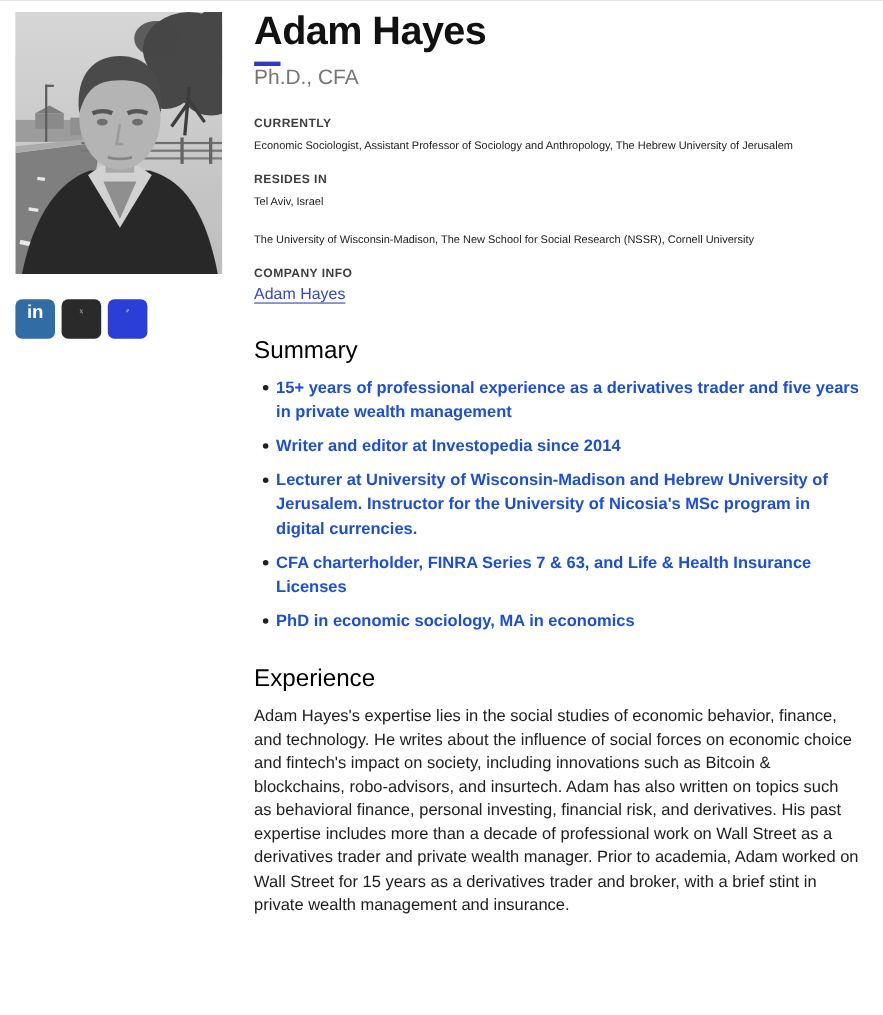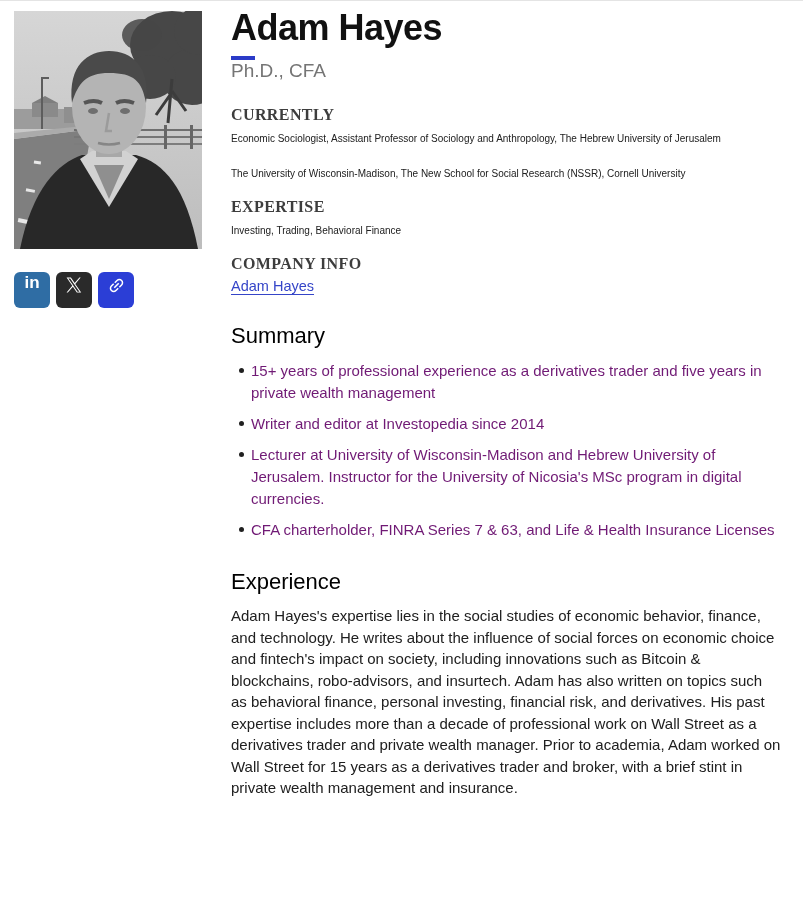--- a/index.html
+++ b/index.html
@@ -28,23 +28,23 @@
     background: #cfcfcf;
   }
   .photo-wrap svg { display: block; }
   .social-row {
     margin-top: 23px;
     display: flex; gap: 6px;
   }
   .social-btn {
     width: 36px; height: 36px;
     border-radius: 6px;
-    display: flex; align-items: flex-start; justify-content: center;
+    display: flex; align-items: flex-end; justify-content: center;
     color: #fff; cursor: pointer;
-    border: none; padding: 4px;
+    border: none; padding: 16px;
   }
   .social-btn svg { display: block; }
   .linkedin-glyph {
     font-weight: 700; font-size: 17px; color: #fff;
     font-family: "Liberation Sans", sans-serif;
     line-height: 1; margin-top: -2px;
   }
   
   .right-col {
     flex: 1;
@@ -63,25 +63,24 @@
     background: #2b3bc8;
     margin-top: 8px;
   }
   .credentials {
     font-size: 19px;
     color: #757575;
   }
   .facts { margin-top: 24px; }
   .fact-row { margin-bottom: 14px; }
   .fact-label {
-    font-size: 16px; font-weight: 700;
+    font-size: 11px; font-weight: 700;
     letter-spacing: 0.4px;
     color: #3d3d3d;
     margin-bottom: 4px;
-    font-family: Liberation Serif, serif;
   }
   .fact-value {
     font-size: 10px;
     line-height: 21px;
     color: #202020;
   }
   .company-link {
     font-size: 14.5px;
     color: #3545c8;
     text-decoration: underline;
@@ -97,22 +96,23 @@
   }
   .summary-list {
     margin: 0; padding: 0 0 0 8px;
     list-style: none;
   }
   .summary-list li {
     position: relative;
     padding-left: 12px;
     font-size: 15px;
     line-height: 22px;
-    color: #701a75;
+    color: #1d4ed8;
     margin-bottom: 9px;
+    font-weight: bold;
   }
   .summary-list li::before {
     content: "";
     position: absolute;
     left: 0; top: 8px;
     width: 5px; height: 5px;
     border-radius: 50%;
     background: #202020;
   }
   .body-par {
@@ -213,38 +213,39 @@
       <h1 class="name">Adam Hayes</h1>
       <div class="accent-bar"></div>
       <div class="credentials">Ph.D., CFA</div>
 
       <div class="facts">
         <div class="fact-row">
           <div class="fact-label">CURRENTLY</div>
           <div class="fact-value">Economic Sociologist, Assistant Professor of Sociology and Anthropology, The Hebrew University of Jerusalem</div>
         </div>
         <div class="fact-row">
+          <div class="fact-label">RESIDES IN</div>
+          <div class="fact-value">Tel Aviv, Israel</div>
+        </div>
+        <div class="fact-row">
           <div class="fact-value">The University of Wisconsin-Madison, The New School for Social Research (NSSR), Cornell University</div>
-        </div>
-        <div class="fact-row">
-          <div class="fact-label">EXPERTISE</div>
-          <div class="fact-value">Investing, Trading, Behavioral Finance</div>
         </div>
         <div class="fact-row">
           <div class="fact-label">COMPANY INFO</div>
           <a class="company-link">Adam Hayes</a>
         </div>
       </div>
 
       <h2 class="section-heading">Summary</h2>
       <ul class="summary-list">
         <li>15+ years of professional experience as a derivatives trader and five years in private wealth management</li>
         <li>Writer and editor at Investopedia since 2014</li>
         <li>Lecturer at University of Wisconsin-Madison and Hebrew University of Jerusalem. Instructor for the University of Nicosia's MSc program in digital currencies.</li>
         <li>CFA charterholder, FINRA Series 7 &amp; 63, and Life &amp; Health Insurance Licenses</li>
+        <li>PhD in economic sociology, MA in economics</li>
       </ul>
 
       <h2 class="section-heading">Experience</h2>
       <p class="body-par">Adam Hayes's expertise lies in the social studies of economic behavior, finance, and technology. He writes about the influence of social forces on economic choice and fintech's impact on society, including innovations such as Bitcoin &amp; blockchains, robo-advisors, and insurtech. Adam has also written on topics such as behavioral finance, personal investing, financial risk, and derivatives. His past expertise includes more than a decade of professional work on Wall Street as a derivatives trader and private wealth manager. Prior to academia, Adam worked on Wall Street for 15 years as a derivatives trader and broker, with a brief stint in private wealth management and insurance.</p>
 
     </div>
 
   </div>
 </div>
 

